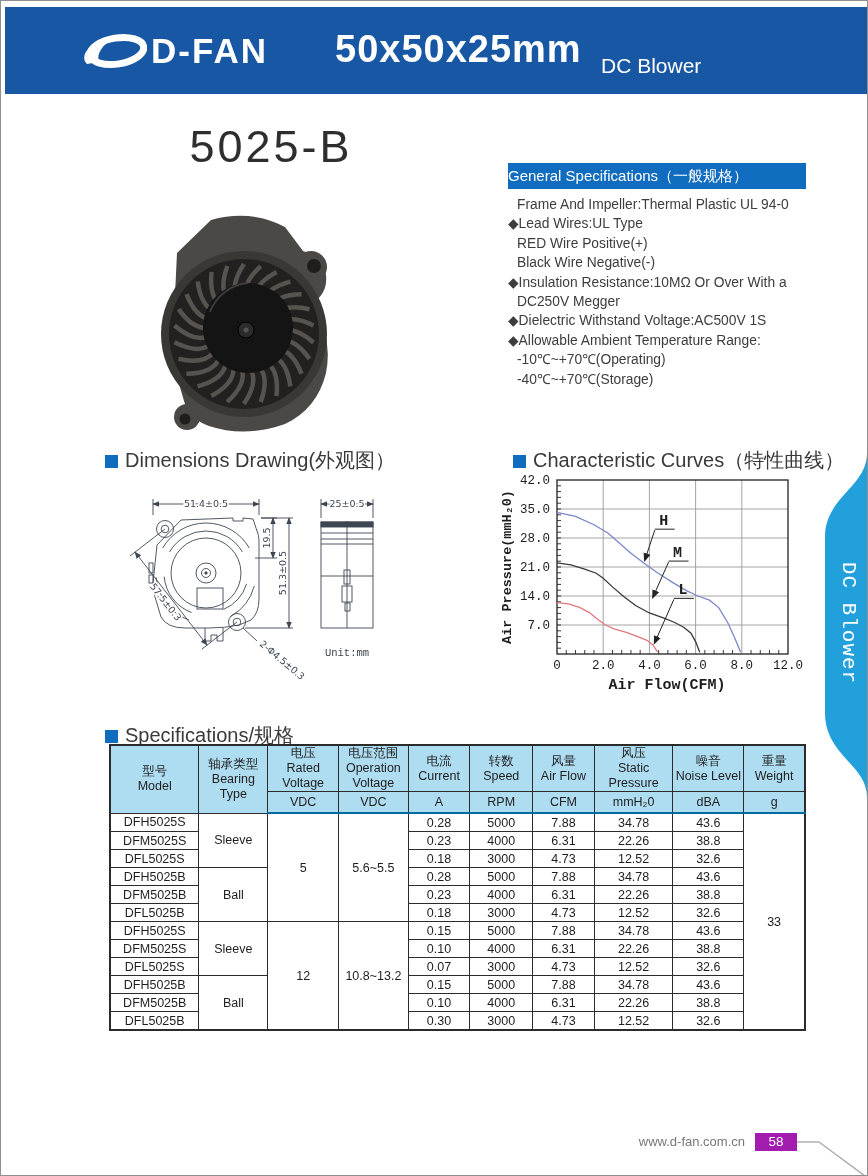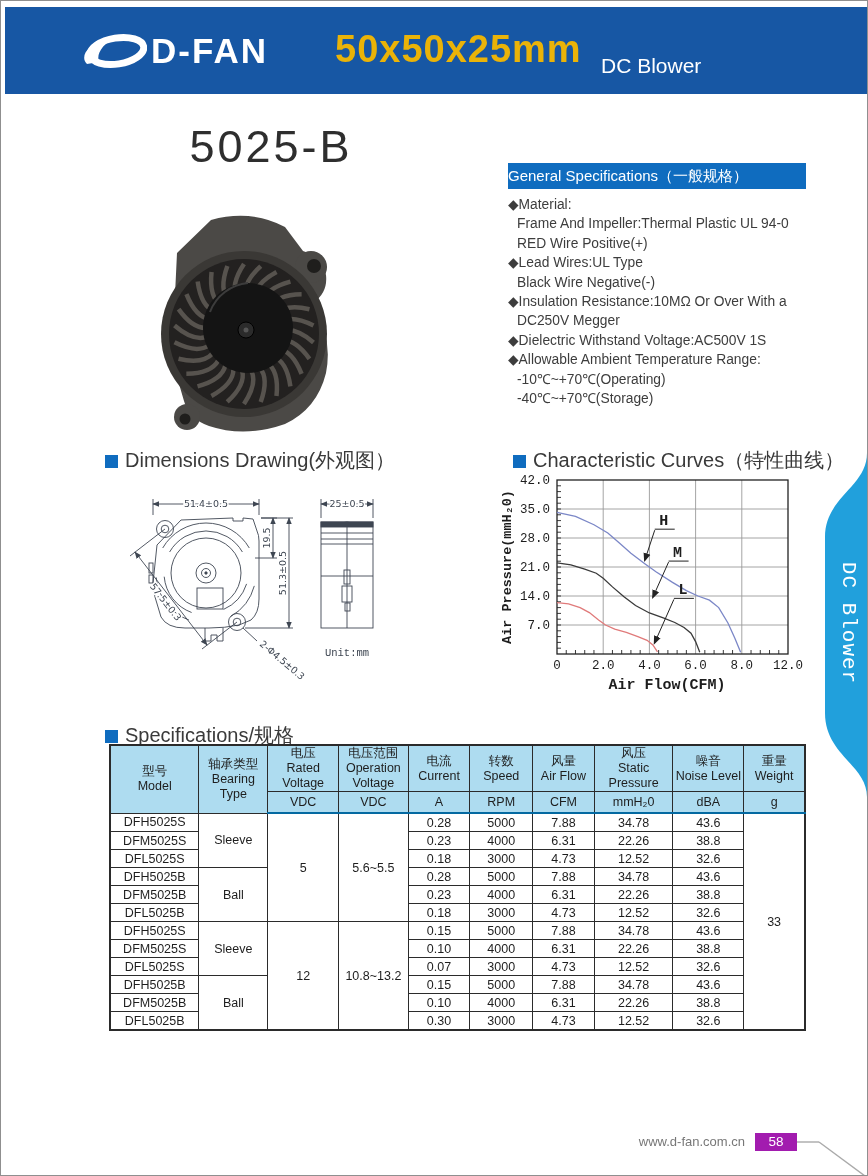--- a/index.html
+++ b/index.html
@@ -2,21 +2,21 @@
 <html><head>
 <meta charset="utf-8">
 <style>
   html,body{margin:0;padding:0;background:#e8e8e8;}
   .page{position:relative;width:866px;height:1174px;margin:0 auto;background:#fff;
         border:1px solid #8f8f8f;font-family:"Liberation Sans",sans-serif;overflow:hidden;}
   
   .header-bar{position:absolute;left:4px;top:6px;width:856px;height:87px;background:#1757a4;padding-left:12px;}
   .logo-wrap{position:absolute;left:76px;top:21px;display:flex;align-items:center;}
   .brand-text{color:#fff;font-size:35px;font-weight:bold;letter-spacing:2px;margin-left:4px;}
-  .size-text{position:absolute;left:330px;top:21px;color:#eab308;font-size:38px;font-weight:bold;letter-spacing:1px;}
+  .size-text{position:absolute;left:330px;top:21px;color:#ffffff;font-size:38px;font-weight:bold;letter-spacing:1px;}
   .product-type{position:absolute;left:596px;top:47px;color:#fff;font-size:21px;}
   
   .page-title{position:absolute;left:110px;top:120px;width:320px;text-align:center;
               font-size:45px;letter-spacing:3px;color:#2e2e2e;}
   
   .photo{position:absolute;left:146px;top:206px;}
   
   .gs{position:absolute;left:507px;top:162px;width:298px;}
   .gs-header{background:#0f6cbf;color:#fff;font-size:15px;line-height:26px;height:26px;padding:0 0;}
   .gs-lines{margin-top:6px;}
@@ -107,24 +107,23 @@
       </g>
     <circle cx="101" cy="121" r="45" fill="#141414"></circle>
     <path d="M63,105 A45,45 0 0 1 101,76" stroke="#3c3c3c" stroke-width="2" fill="none"></path>
     <circle cx="99" cy="123" r="8" fill="#2b2b2b" stroke="#000" stroke-width="1"></circle>
     <circle cx="99" cy="123" r="2.5" fill="#555"></circle>
   </svg>
 
   <div class="gs">
     <div class="gs-header">General Specifications（一般规格）</div>
     <div class="gs-lines" id="gs-lines">
-        <div class="gs-line">◆Material:</div>
         <div class="gs-line ind">Frame And Impeller:Thermal Plastic UL 94-0</div>
+        <div class="gs-line">◆Lead Wires:UL Type</div>
         <div class="gs-line ind">RED Wire Positive(+)</div>
-        <div class="gs-line">◆Lead Wires:UL Type</div>
         <div class="gs-line ind">Black Wire Negative(-)</div>
         <div class="gs-line">◆Insulation Resistance:10MΩ Or Over With a</div>
         <div class="gs-line ind">DC250V Megger</div>
         <div class="gs-line">◆Dielectric Withstand Voltage:AC500V 1S</div>
         <div class="gs-line">◆Allowable Ambient Temperature Range:</div>
         <div class="gs-line ind">-10℃~+70℃(Operating)</div>
         <div class="gs-line ind">-40℃~+70℃(Storage)</div>
       </div>
   </div>
 

